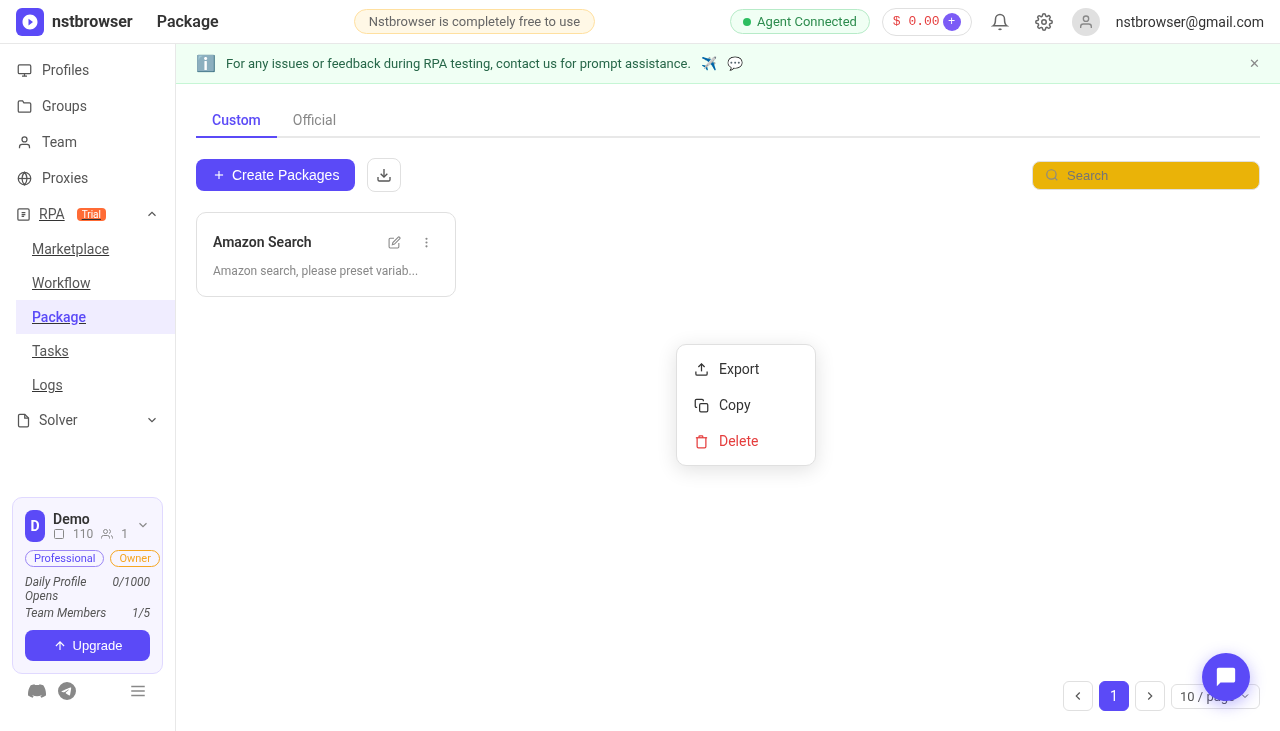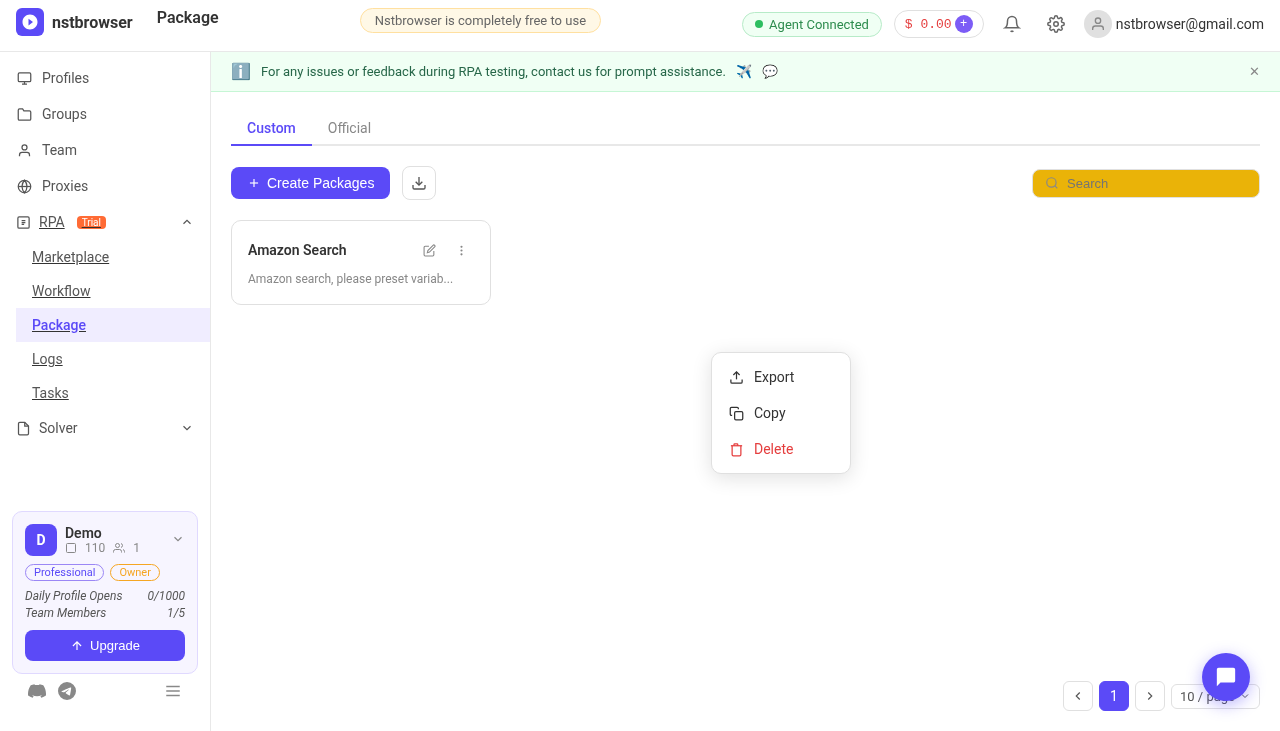--- a/index.html
+++ b/index.html
@@ -1,38 +1,38 @@
 <!DOCTYPE html>
 <html><head>
   <meta charset="utf-8">
   <style>
     * { margin: 0; padding: 0; box-sizing: border-box; }
     body { font-family: -apple-system, BlinkMacSystemFont, 'Segoe UI', Roboto, sans-serif; font-size: 14px; background: #f5f5f5; color: #333; display: flex; flex-direction: column; height: 731px; overflow: hidden; }
 
     
-    .header { height: 52px; background: #fff; border-bottom: 1px solid #e8e8e8; display: flex; align-items: flex-start; padding: 8px 16px; gap: 16px; flex-shrink: 0; }
+    .header { height: 44px; background: #fff; border-bottom: 1px solid #e8e8e8; display: flex; align-items: center; padding: 0 16px; gap: 16px; flex-shrink: 0; }
     .header-logo { display: flex; align-items: center; gap: 8px; font-weight: 700; font-size: 16px; color: #333; }
     .logo-icon { width: 28px; height: 28px; background: #5b4af7; border-radius: 6px; display: flex; align-items: center; justify-content: center; color: white; font-size: 14px; font-weight: bold; }
     .header-title { font-size: 16px; font-weight: 600; color: #333; margin-left: 8px; }
     .header-center { flex: 1; display: flex; justify-content: center; }
     .free-badge { background: #fff8e6; border: 1px solid #ffe0a0; border-radius: 20px; padding: 4px 14px; font-size: 13px; color: #666; }
     .header-right { display: flex; align-items: center; gap: 12px; }
     .agent-connected { display: flex; align-items: center; gap: 6px; background: #f0fff4; border: 1px solid #b7ebc8; border-radius: 20px; padding: 4px 12px; font-size: 13px; color: #2d8c4e; }
     .agent-dot { width: 8px; height: 8px; background: #2dbe60; border-radius: 50%; }
     .balance-badge { display: flex; align-items: center; gap: 3px; background: #fff; border: 1px solid #e0e0e0; border-radius: 20px; padding: 4px 10px; font-size: 13px; color: #e53e3e; font-family: Liberation Mono, monospace; }
     .add-btn { width: 18px; height: 18px; background: #7c5cf6; border-radius: 50%; color: white; display: flex; align-items: center; justify-content: center; font-size: 12px; cursor: pointer; }
     .icon-btn { width: 32px; height: 32px; display: flex; align-items: center; justify-content: center; cursor: pointer; color: #666; border-radius: 6px; }
-    .user-info { display: flex; align-items: center; gap: 4px; cursor: pointer; }
+    .user-info { display: flex; align-items: center; gap: 16px; cursor: pointer; }
     .user-avatar { width: 28px; height: 28px; background: #e0e0e0; border-radius: 50%; display: flex; align-items: center; justify-content: center; color: #888; font-size: 12px; }
 
     
     .main-layout { display: flex; flex: 1; overflow: hidden; }
 
     
-    .sidebar { width: 211px; background: #fff; border-right: 1px solid #e8e8e8; display: flex; flex-direction: column; flex-shrink: 0; padding: 8px 0; }
+    .sidebar { width: 176px; background: #fff; border-right: 1px solid #e8e8e8; display: flex; flex-direction: column; flex-shrink: 0; padding: 8px 0; }
     .sidebar-item { display: flex; align-items: center; gap: 10px; padding: 10px 16px; cursor: pointer; color: #555; font-size: 14px; border-radius: 0; }
     .sidebar-icon { width: 16px; height: 16px; display: flex; align-items: center; justify-content: center; color: inherit; }
     .sidebar-section { padding: 0; text-decoration: underline; }
     .sidebar-section-header { display: flex; align-items: center; justify-content: space-between; padding: 10px 16px; cursor: pointer; color: #555; font-size: 14px; }
     .sidebar-section-header .badge { background: #ff6b35; color: white; font-size: 10px; padding: 1px 5px; border-radius: 4px; margin-left: 4px; }
     .sidebar-sub-items { padding-left: 16px; }
     .sidebar-sub-item { display: flex; align-items: center; padding: 9px 16px; cursor: pointer; color: #555; font-size: 14px; }
     .sidebar-sub-item.active { color: #5b4af7; font-weight: 500; background: #f0edff; }
 
     .sidebar-bottom { margin-top: auto; padding: 12px; }
@@ -203,24 +203,24 @@
         <div class="sidebar-sub-item">
           <span>Marketplace</span>
         </div>
         <div class="sidebar-sub-item">
           <span>Workflow</span>
         </div>
         <div class="sidebar-sub-item active">
           <span>Package</span>
         </div>
         <div class="sidebar-sub-item">
+          <span>Tasks</span>
+        </div>
+        <div class="sidebar-sub-item">
           <span>Logs</span>
-        </div>
-        <div class="sidebar-sub-item">
-          <span>Tasks</span>
         </div>
       </div>
     </div>
 
     <div class="sidebar-section-header">
       <div style="display:flex;align-items:center;gap:8px;">
         <svg width="15" height="15" viewBox="0 0 24 24" fill="none" stroke="currentColor" stroke-width="2">
           <path d="M14 2H6a2 2 0 0 0-2 2v16a2 2 0 0 0 2 2h12a2 2 0 0 0 2-2V8z"></path>
             <polyline points="14 2 14 8 20 8"></polyline>
         </svg>

